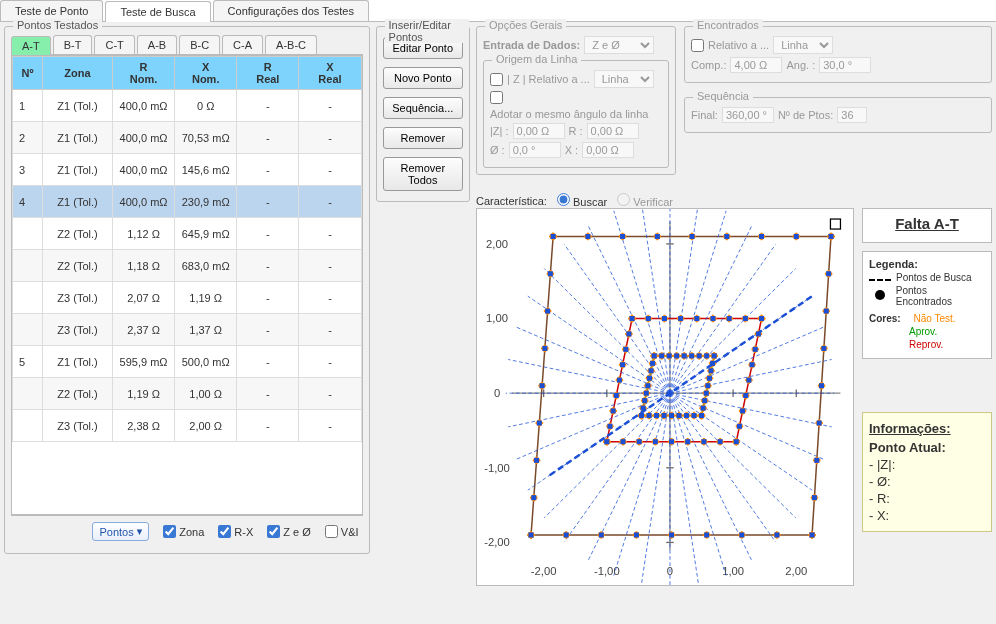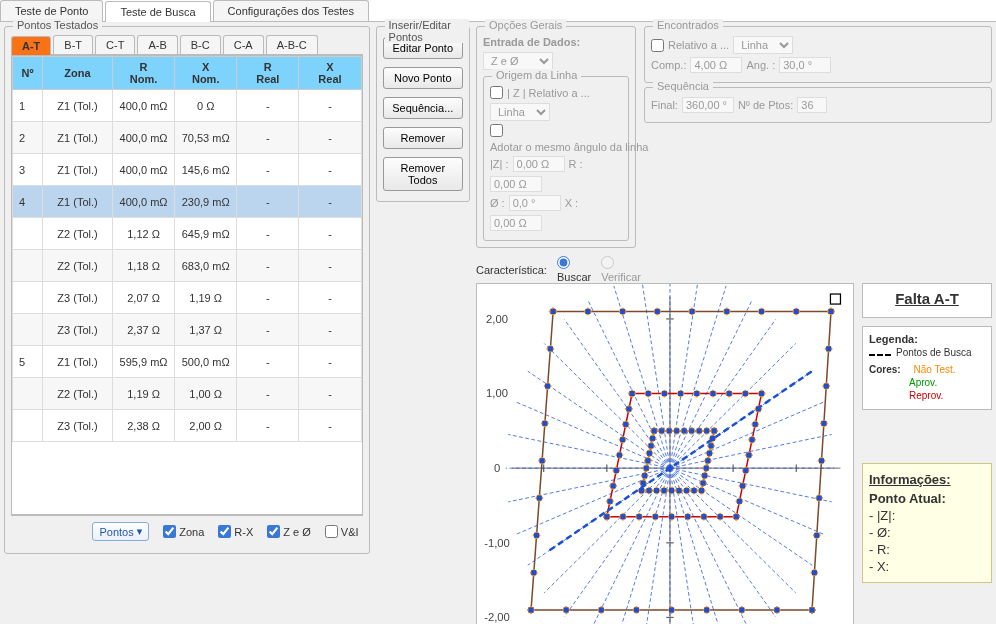--- a/index.html
+++ b/index.html
@@ -10,29 +10,29 @@
 .top-tab { padding: 4px 14px; border: 1px solid #bbb; border-bottom: none; background: #f5f5f5; margin-right: 2px; border-radius: 3px 3px 0 0; cursor: pointer; }
 .top-tab.active { background: #fff; position: relative; top: 1px; }
 
 
 .main { display: flex; padding: 4px; gap: 6px; }
 .left-col { width: 418px; }
 .mid-col { width: 108px; }
 .right-col { flex: 1; }
 
 
-.group { border: 1px solid #bbb; border-radius: 3px; padding: 6px 6px; margin-bottom: 0; position: relative; }
+.group { border: 1px solid #bbb; border-radius: 3px; padding: 6px 6px; margin-bottom: 10px; position: relative; }
 .group-title { position: absolute; top: -8px; left: 8px; background: #f0f0f0; padding: 0 4px; font-size: 11px; color: #555; }
 .group.disabled .group-title, .group.disabled label, .group.disabled span, .group.disabled input, .group.disabled select { color: #999; }
 .group.disabled input, .group.disabled select { background: #f8f8f8; border-color: #ddd; }
 
 
 .inner-tabs { display: flex; border-bottom: 1px solid #bbb; margin-top: 6px; }
 .inner-tab { padding: 3px 10px; border: 1px solid #bbb; border-bottom: none; background: #f5f5f5; margin-right: 2px; border-radius: 3px 3px 0 0; cursor: pointer; font-size: 11px; }
-.inner-tab.active { background: #f97316; position: relative; top: 1px; font-weight: bold; }
+.inner-tab.active { background: #86efac; position: relative; top: 1px; font-weight: normal; }
 
 
 .table-wrap { border: 1px solid #bbb; height: 460px; overflow-y: scroll; overflow-x: hidden; background: #fff; }
 table { width: 100%; border-collapse: collapse; table-layout: fixed; }
 th { background: #7dd3fc; border: 1px solid #ccc; padding: 4px 2px; font-weight: bold; font-size: 11px; text-align: center; }
 td { border: 1px solid #ddd; padding: 6px 4px; font-size: 11px; text-align: center; background: #fff; height: 32px; }
 tr.alt td { background: #f7f7f7; }
 tr.selected td { background: #bcd5ee; }
 td.num { text-align: left; padding-left: 6px; }
 
@@ -64,21 +64,21 @@
 .info-box { background: #ffffe5; border: 1px solid #ccc986; padding: 6px; font-size: 13px; margin-top: 45px; }
 .info-box .hdr { font-weight: bold; text-decoration: underline; margin-bottom: 4px; }
 .info-box div { margin: 2px 0; }
 
 
 .radio-row { display:flex; align-items:center; gap:10px; margin-top:4px; }
 .radio-row input { accent-color:#3a78d6; }
 
 
 .cfg-cols { display: flex; gap: 8px; }
-.cfg-left { width: 160px; display:flex; flex-direction:column; gap:4px; }
+.cfg-left { width: 200px; display:flex; flex-direction:column; gap:4px; }
 .cfg-right { flex:1; display:flex; flex-direction:column; gap:4px; }
 .bold { font-weight: bold; }
 </style>
 </head>
 <body>
 
 <div class="top-tabs">
   <div class="top-tab">Teste de Ponto</div>
   <div class="top-tab active">Teste de Busca</div>
   <div class="top-tab">Configurações dos Testes</div>
@@ -824,20 +824,24 @@
       <div class="chart-side">
         <div class="side-box">
           <div class="side-title">Falta A-T</div>
         </div>
         <div class="side-box">
           <div class="bold">Legenda:</div>
           <div class="legend-item">
               <span class="legend-swatch"><span class="dashline"></span></span>
               <span>Pontos de Busca</span>
             </div>
+          <div class="legend-item">
+              <span class="legend-swatch"><span class="dot"></span></span>
+              <span>Pontos Encontrados</span>
+            </div>
           <div class="legend-item" style="margin-top:6px"><span class="bold">Cores:</span>&nbsp;<span style="color:#ff8800">Não Test.</span></div>
           <div class="legend-item" style="padding-left:40px;color:#009900">Aprov.</div>
           <div class="legend-item" style="padding-left:40px;color:#cc0000">Reprov.</div>
         </div>
         <div class="info-box">
           <div class="hdr">Informações:</div>
           <div class="bold">Ponto Atual:</div>
           <div>- |Z|:</div>
           <div>- Ø:</div>
           <div>- R:</div>

